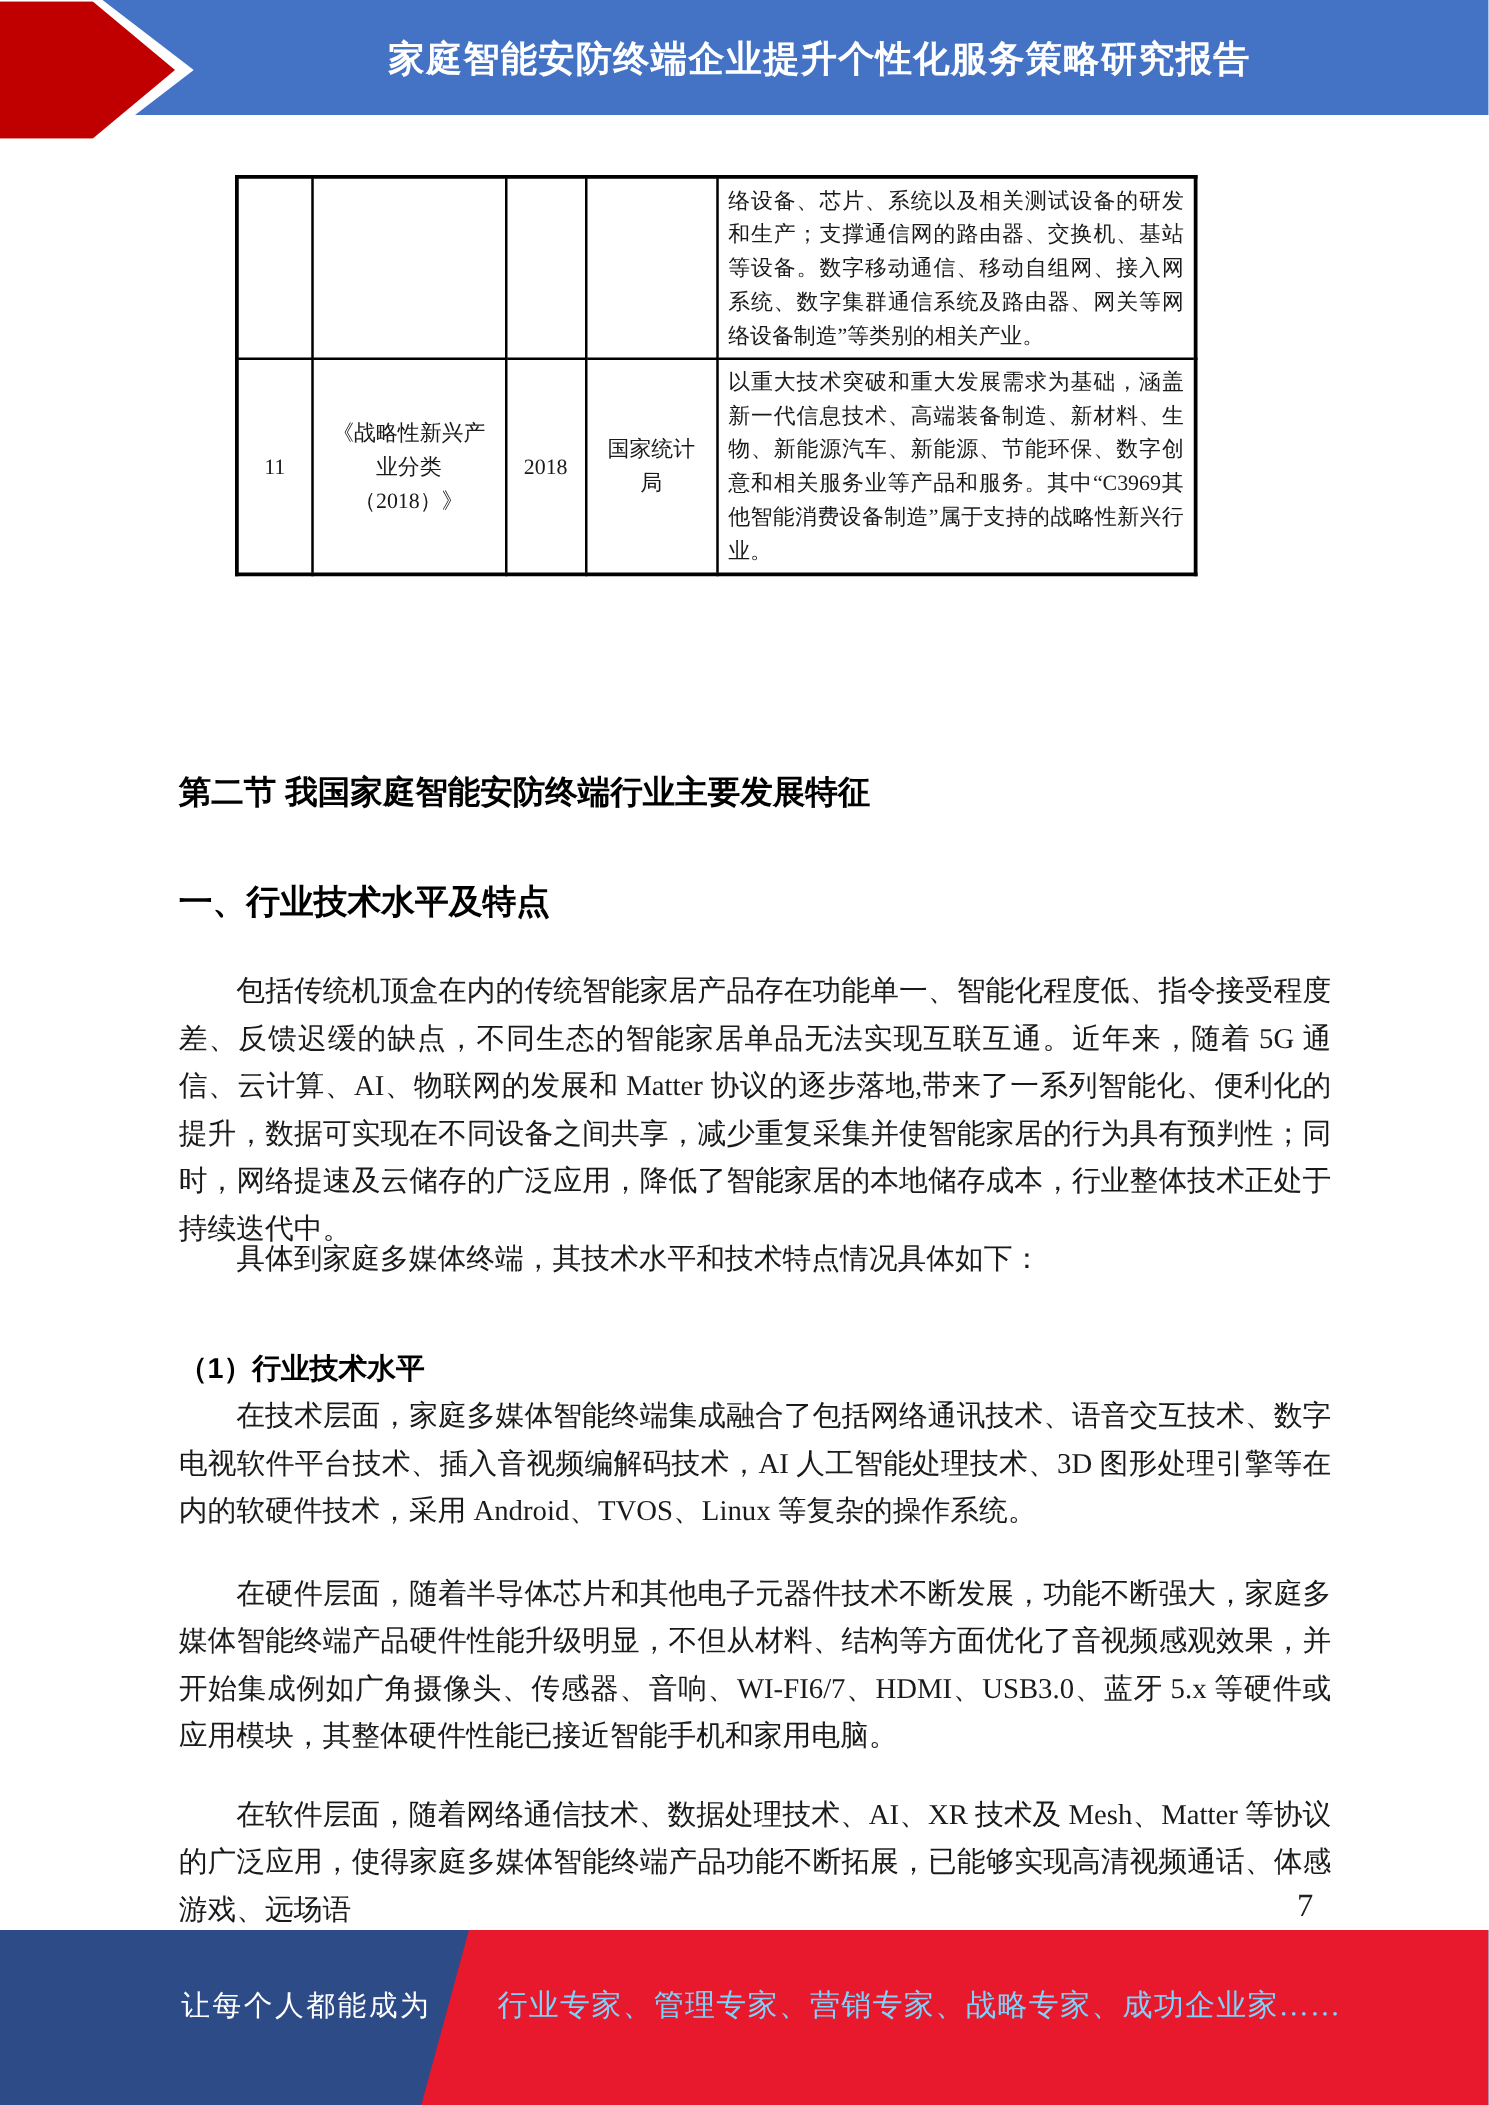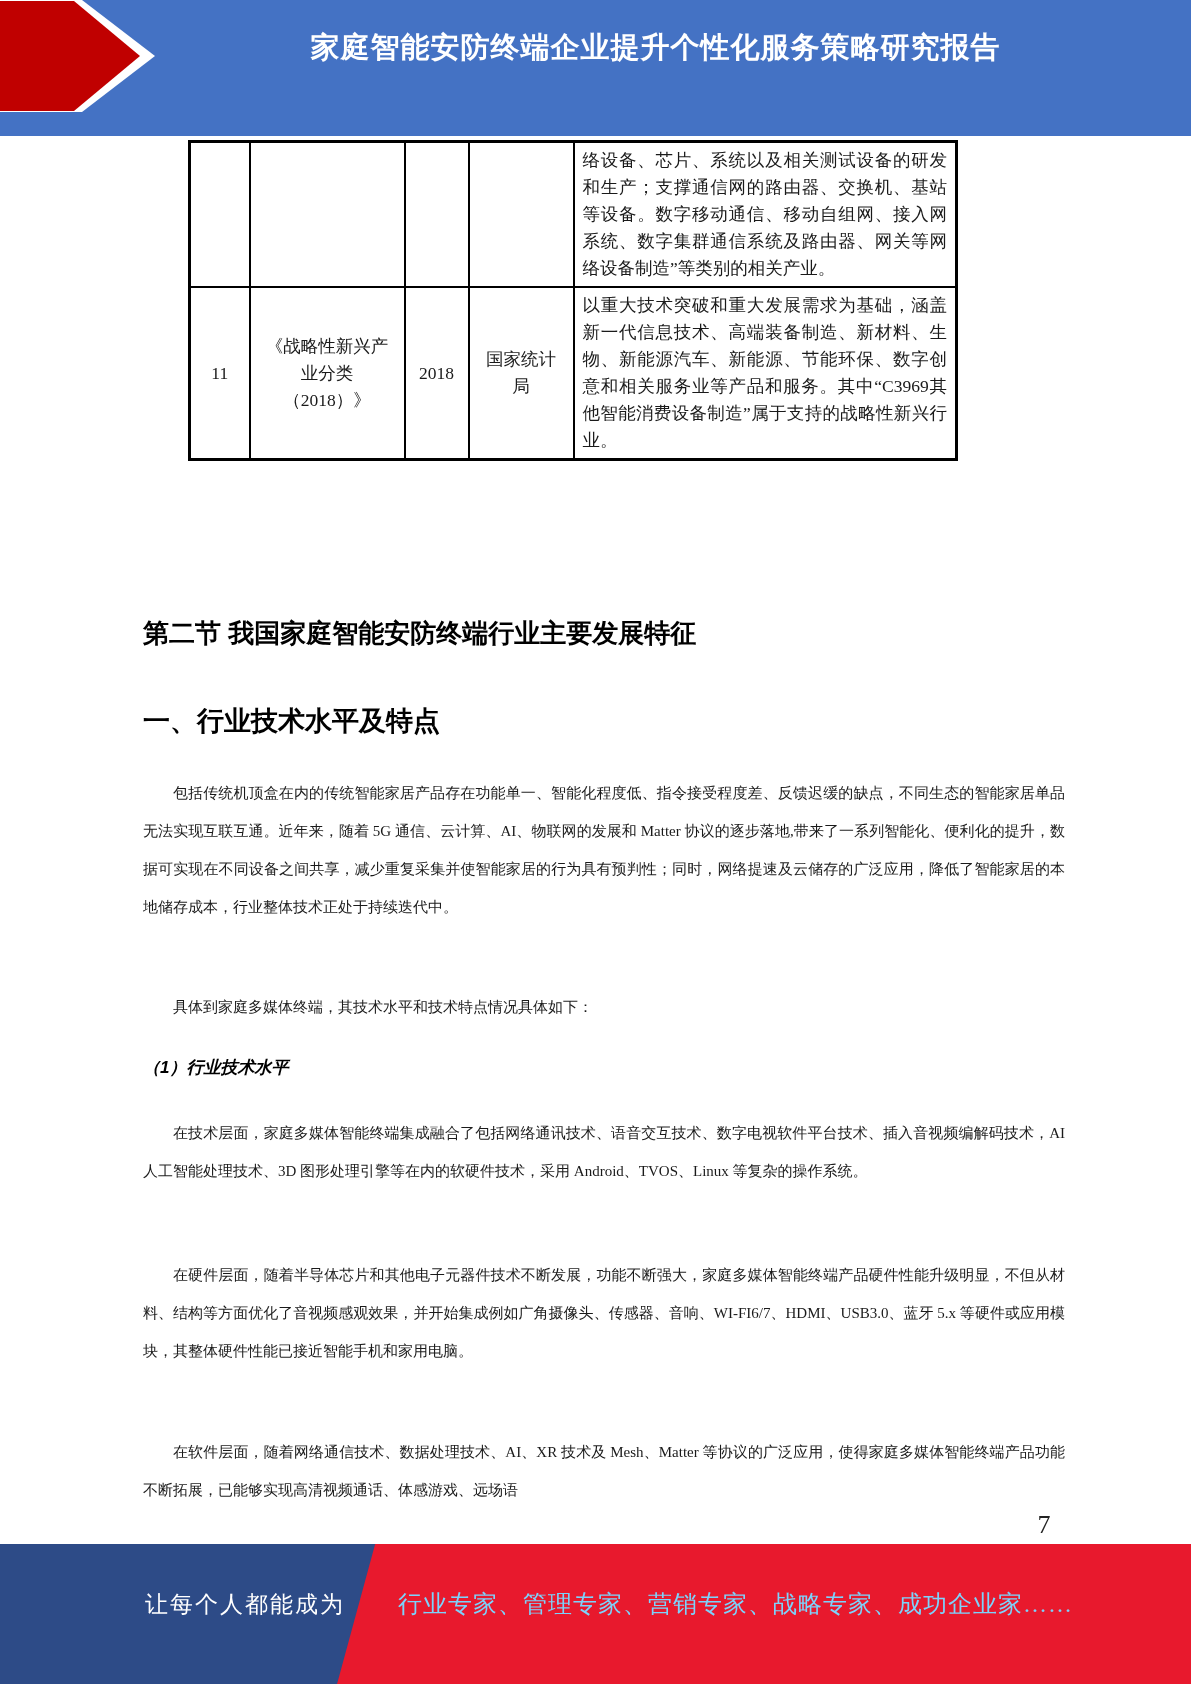--- a/index.html
+++ b/index.html
@@ -1,21 +1,21 @@
 <!DOCTYPE html>
 <html><head>
 <meta charset="utf-8">
 <style>
   html,body{margin:0;padding:0;background:#ffffff;}
   .page{
     position:relative;width:1191px;height:1684px;background:#ffffff;overflow:hidden;
     font-family:"Liberation Serif","DejaVu Serif",serif;color:#1a1a1a;
   }
   
-  .banner{position:absolute;top:0;left:0;width:100%;height:136px;background:#4472c4;}
+  .banner{position:absolute;top:0;left:0;width:100%;height:92px;background:#4472c4;}
   .chevron-white{position:absolute;top:0;left:0;width:160px;height:112px;background:#ffffff;
     -webkit-clip-path:polygon(0 0,82px 0,155px 50%,82px 100%,0 100%);
     clip-path:polygon(0 0,82px 0,155px 50%,82px 100%,0 100%);}
   .chevron-red{position:absolute;top:1px;left:0;width:150px;height:110px;background:#c00000;
     -webkit-clip-path:polygon(0 0,74px 0,140px 50%,74px 100%,0 100%);
     clip-path:polygon(0 0,74px 0,140px 50%,74px 100%,0 100%);}
   .banner-title{
     position:absolute;top:0;left:120px;right:0;height:96px;display:flex;align-items:center;justify-content:center;
     font-family:"Liberation Sans","DejaVu Sans",sans-serif;font-weight:bold;font-size:29px;color:#ffffff;letter-spacing:1px;
   }
@@ -28,22 +28,22 @@
   .col-seq{width:60px;} .col-name{width:155px;} .col-year{width:64px;} .col-org{width:105px;} .col-content{width:383px;}
   th{text-align:center;}
   .c-center{text-align:center;}
   .c-just{text-align:justify;text-justify:inter-ideograph;}
   .row-head{height:54px;} .row-1 td{height:134px;} .row-2 td{height:160px;margin-top:28px;}
   
   .abs{position:absolute;left:143px;width:922px;}
   .h-sec{font-family:"Liberation Sans","DejaVu Sans",sans-serif;font-weight:bold;color:#000;}
   .sec-title{top:616px;font-size:26px;line-height:34px;}
   .sub-title{top:704px;font-size:27px;line-height:34px;}
-  .point-title{top:1051px;font-size:17px;line-height:34px;font-style:italic;}
-  .para{font-size:15px;line-height:38px;text-align:justify;text-justify:inter-ideograph;text-indent:2em;margin:0;}
+  .point-title{top:1077px;font-size:23px;line-height:34px;}
+  .para{font-size:23px;line-height:38px;text-align:justify;text-justify:inter-ideograph;text-indent:2em;margin:0;}
   .p1{top:774px;} .p2{top:988px;} .p3{top:1114px;} .p4{top:1256px;} .p5{top:1433px;}
   .page-num{position:absolute;top:1510px;left:1020px;width:48px;text-align:center;font-size:26px;color:#222;}
   
   .footer{position:absolute;left:0;bottom:0;width:100%;height:140px;background:#2d4b87;}
   .footer-red{position:absolute;top:0;left:0;width:100%;height:100%;background:#e8192d;
     -webkit-clip-path:polygon(31.5% 0,100% 0,100% 100%,28.3% 100%);
     clip-path:polygon(31.5% 0,100% 0,100% 100%,28.3% 100%);}
   .footer-left{position:absolute;left:145px;top:45px;font-size:23px;color:#ffffff;letter-spacing:2px;}
   .footer-right{position:absolute;left:398px;top:44px;font-size:24px;color:#7dd3fc;letter-spacing:1px;}
 </style>

